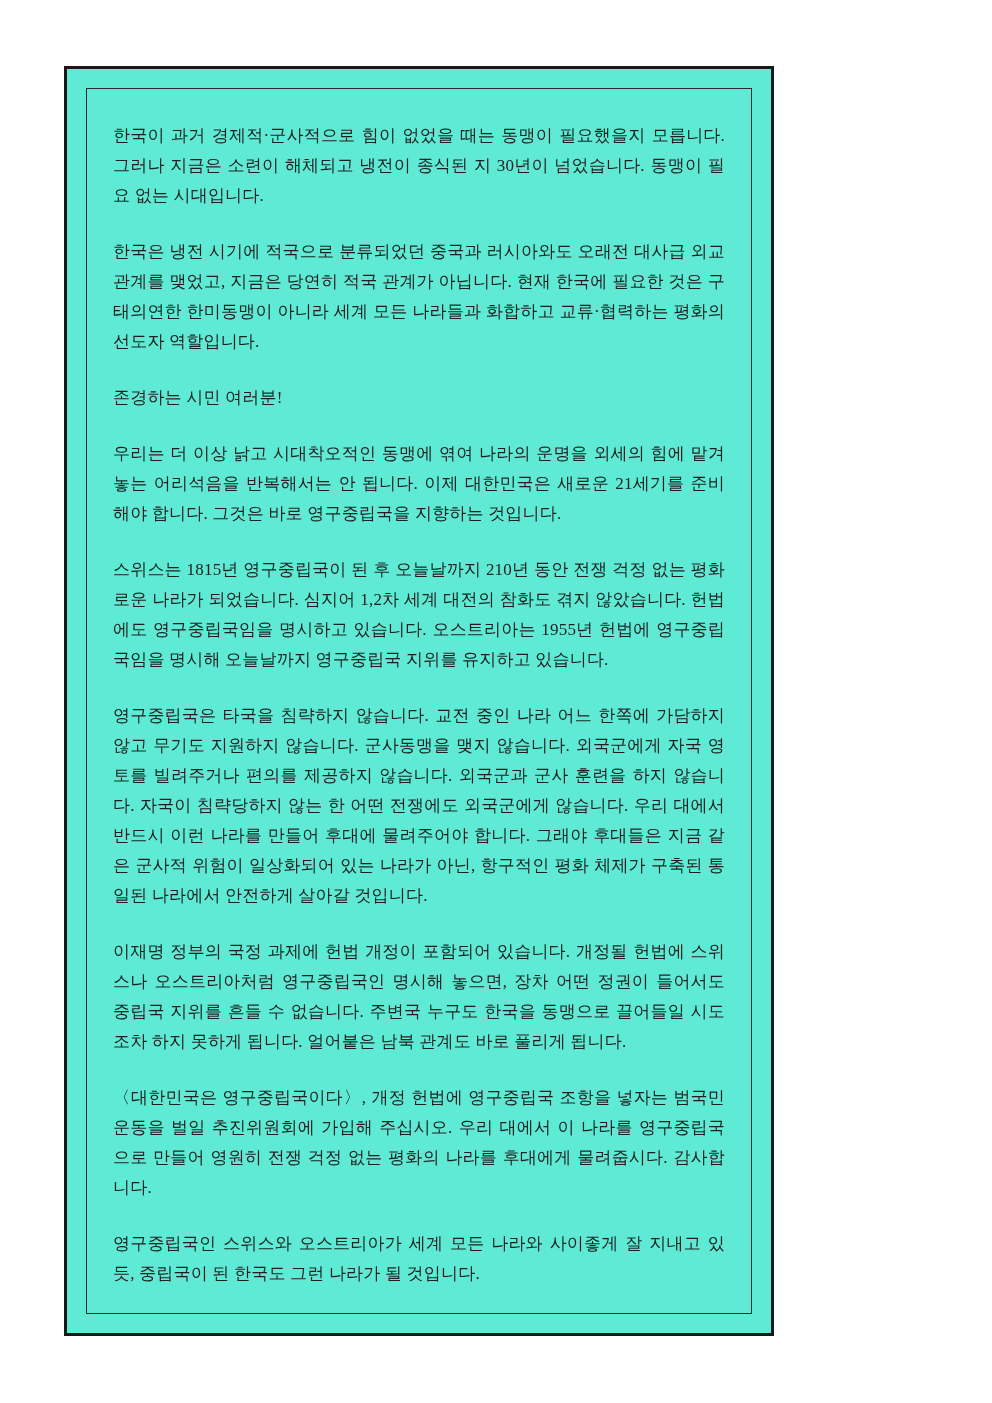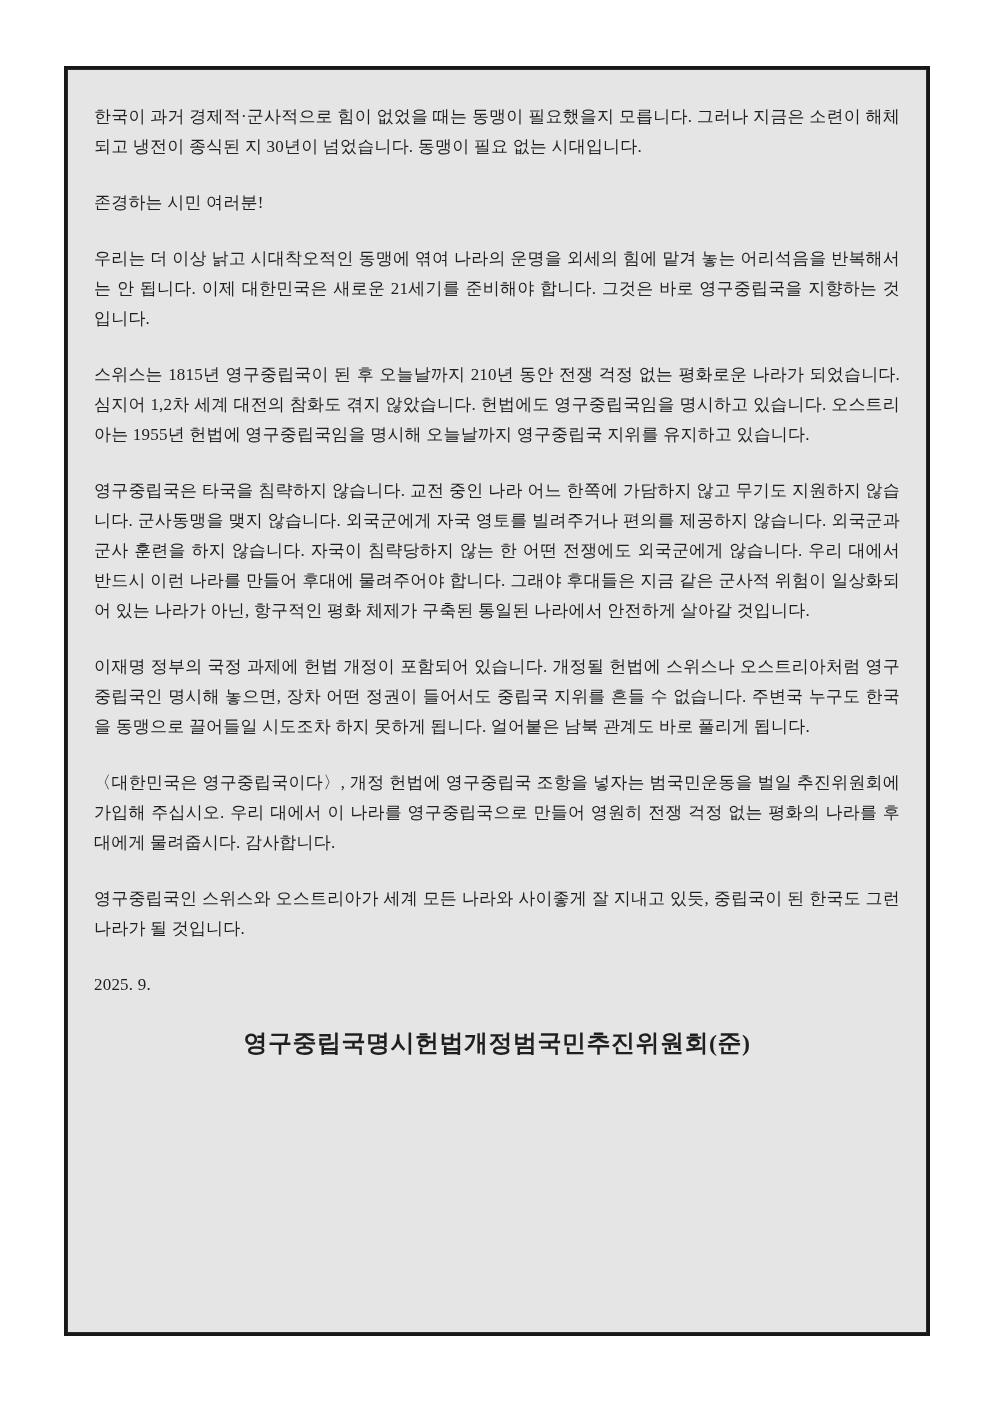--- a/index.html
+++ b/index.html
@@ -11,26 +11,26 @@
     width: 992px;
     height: 1403px;
     position: relative;
     font-family: "Liberation Serif", "DejaVu Serif", serif;
     color: #1f1f1f;
   }
   .doc-frame {
     position: absolute;
     left: 64px;
     top: 66px;
-    width: 866px;
+    width: 710px;
     height: 1270px;
     box-sizing: border-box;
     border: 3px solid #181818;
-    padding: 0;
-    background: #e5e5e5;
+    padding: 19px;
+    background: #5eead4;
   }
   .doc-frame-inner {
     box-sizing: border-box;
     width: 100%;
     height: 100%;
     border: 1px solid #2b2b2b;
     padding: 32px 26px 20px 26px;
     overflow: hidden;
   }
   .doc-body p {
@@ -57,20 +57,21 @@
     word-break: keep-all;
   }
 </style>
 </head>
 <body>
 
 <div class="doc-frame">
   <div class="doc-frame-inner">
     <div class="doc-body">
       <p>한국이 과거 경제적·군사적으로 힘이 없었을 때는 동맹이 필요했을지 모릅니다. 그러나 지금은 소련이 해체되고 냉전이 종식된 지 30년이 넘었습니다. 동맹이 필요 없는 시대입니다.</p>
+      <p>한국은 냉전 시기에 적국으로 분류되었던 중국과 러시아와도 오래전 대사급 외교관계를 맺었고, 지금은 당연히 적국 관계가 아닙니다. 현재 한국에 필요한 것은 구태의연한 한미동맹이 아니라 세계 모든 나라들과 화합하고 교류·협력하는 평화의 선도자 역할입니다.</p>
       <p>존경하는 시민 여러분!</p>
       <p>우리는 더 이상 낡고 시대착오적인 동맹에 엮여 나라의 운명을 외세의 힘에 맡겨 놓는 어리석음을 반복해서는 안 됩니다. 이제 대한민국은 새로운 21세기를 준비해야 합니다. 그것은 바로 영구중립국을 지향하는 것입니다.</p>
       <p>스위스는 1815년 영구중립국이 된 후 오늘날까지 210년 동안 전쟁 걱정 없는 평화로운 나라가 되었습니다. 심지어 1,2차 세계 대전의 참화도 겪지 않았습니다. 헌법에도 영구중립국임을 명시하고 있습니다. 오스트리아는 1955년 헌법에 영구중립국임을 명시해 오늘날까지 영구중립국 지위를 유지하고 있습니다.</p>
       <p>영구중립국은 타국을 침략하지 않습니다. 교전 중인 나라 어느 한쪽에 가담하지 않고 무기도 지원하지 않습니다. 군사동맹을 맺지 않습니다. 외국군에게 자국 영토를 빌려주거나 편의를 제공하지 않습니다. 외국군과 군사 훈련을 하지 않습니다. 자국이 침략당하지 않는 한 어떤 전쟁에도 외국군에게 않습니다. 우리 대에서 반드시 이런 나라를 만들어 후대에 물려주어야 합니다. 그래야 후대들은 지금 같은 군사적 위험이 일상화되어 있는 나라가 아닌, 항구적인 평화 체제가 구축된 통일된 나라에서 안전하게 살아갈 것입니다.</p>
       <p>이재명 정부의 국정 과제에 헌법 개정이 포함되어 있습니다. 개정될 헌법에 스위스나 오스트리아처럼 영구중립국인 명시해 놓으면, 장차 어떤 정권이 들어서도 중립국 지위를 흔들 수 없습니다. 주변국 누구도 한국을 동맹으로 끌어들일 시도조차 하지 못하게 됩니다. 얼어붙은 남북 관계도 바로 풀리게 됩니다.</p>
       <p>〈대한민국은 영구중립국이다〉, 개정 헌법에 영구중립국 조항을 넣자는 범국민운동을 벌일 추진위원회에 가입해 주십시오. 우리 대에서 이 나라를 영구중립국으로 만들어 영원히 전쟁 걱정 없는 평화의 나라를 후대에게 물려줍시다. 감사합니다.</p>
       <p>영구중립국인 스위스와 오스트리아가 세계 모든 나라와 사이좋게 잘 지내고 있듯, 중립국이 된 한국도 그런 나라가 될 것입니다.</p>
       <p class="date-line">2025. 9.</p>
       <p class="signature-line">영구중립국명시헌법개정범국민추진위원회(준)</p>
     </div>

